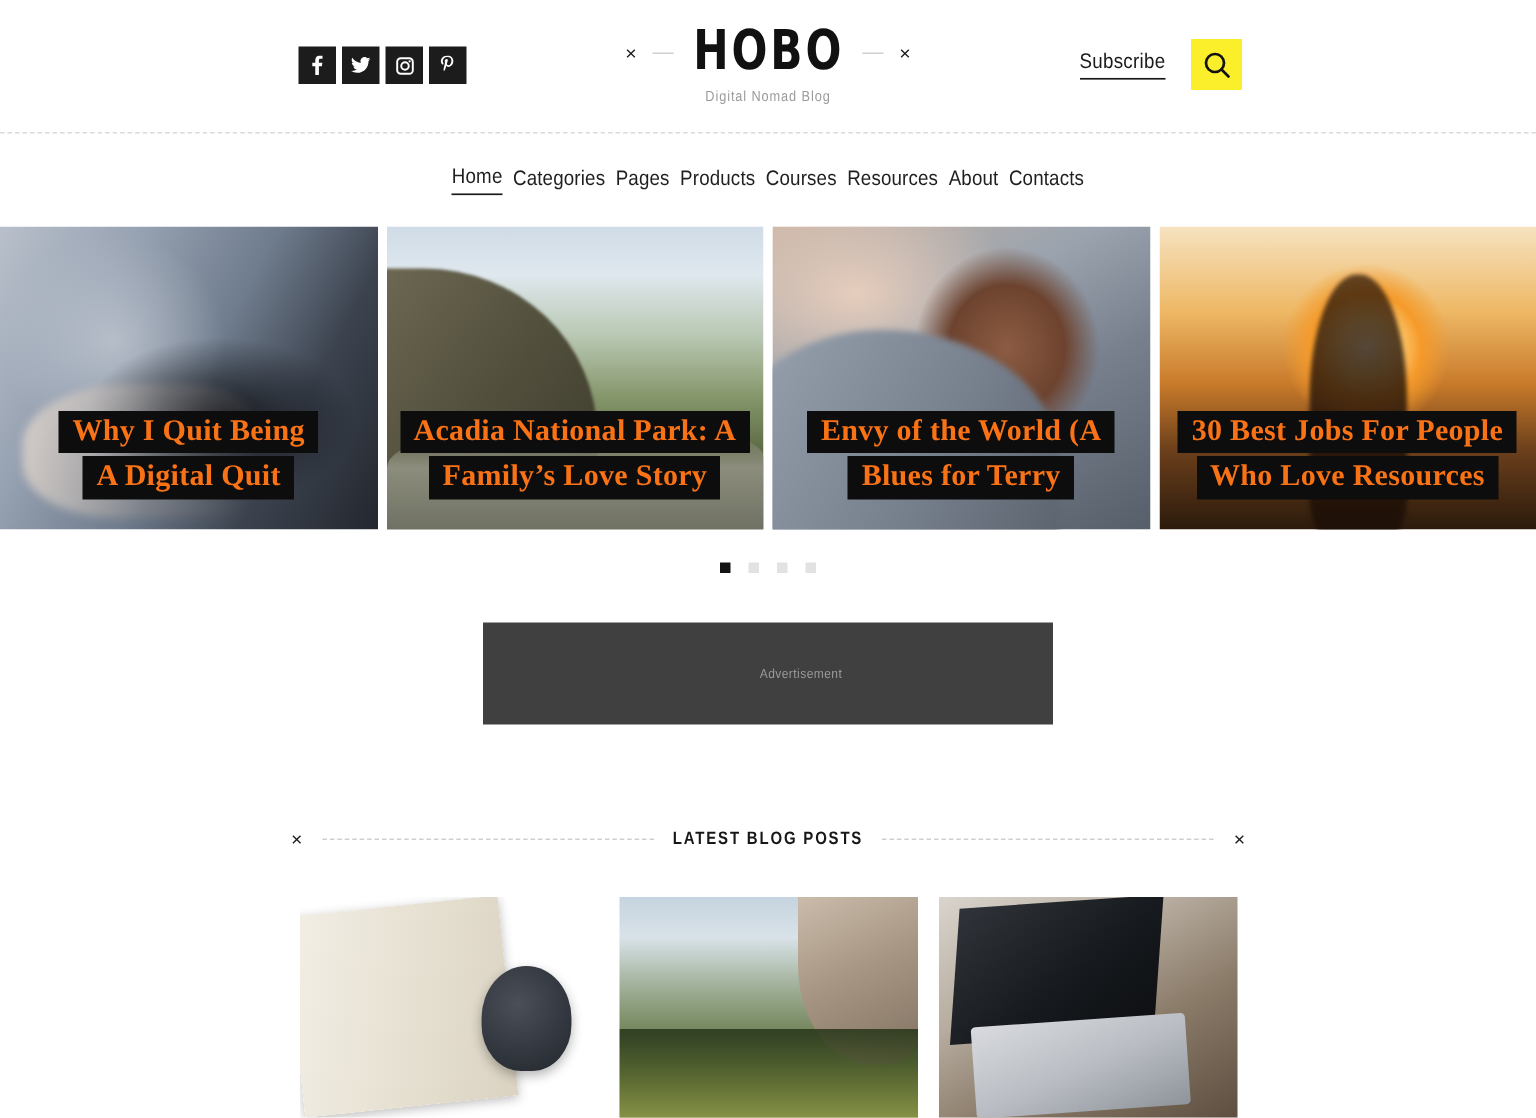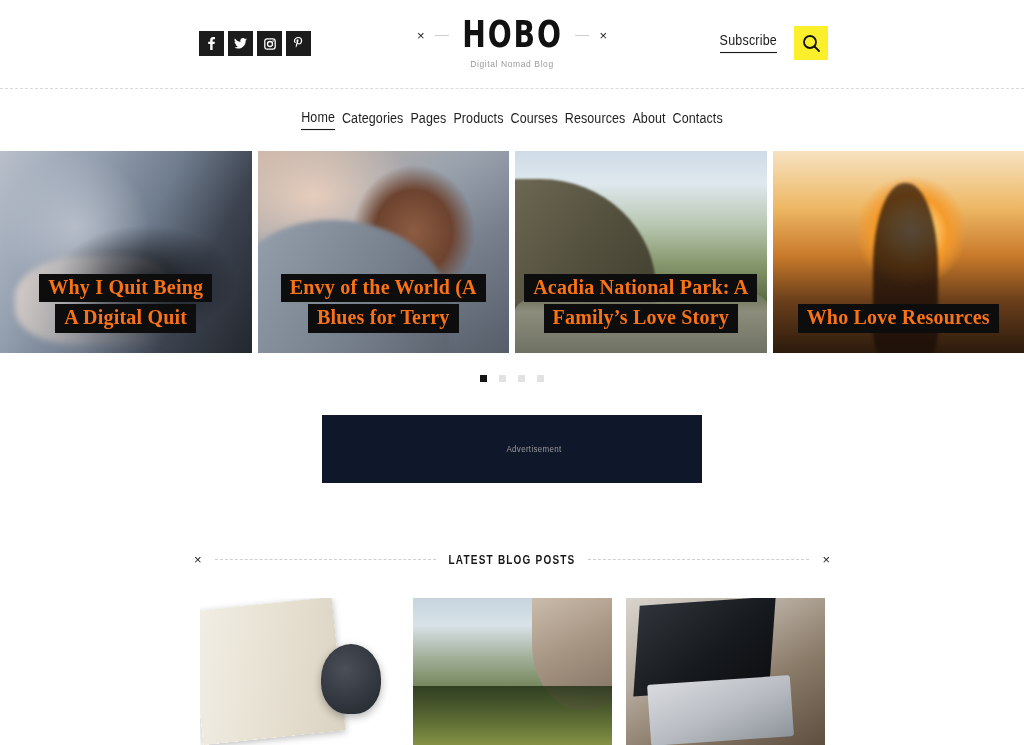--- a/index.html
+++ b/index.html
@@ -210,21 +210,21 @@
     gap: 12px;
     margin-top: 8px;
   }
   .dot { width: 7px; height: 7px; background: #e2e2e2; cursor: pointer; }
   .dot.active { background: #141414; }
 
   
   .ad-wrap { display: flex; justify-content: center; margin-top: 20px; }
   .ad {
     width: 380px; height: 68px;
-    background: #0f172a;
+    background: #404040;
     display: flex; align-items: center; justify-content: center; padding-left: 44px;
   }
   .ad-label {
     font-size: 8px;
     color: #9a9a9a;
     letter-spacing: 0.3px;
     transform: scaleY(1.1);
   }
 
   
@@ -388,38 +388,39 @@
 
     <div class="slide">
       <div class="slide-img img-laptop"></div>
       <div class="slide-caption">
         <span class="cap-line">Why I Quit Being</span>
         <span class="cap-line">A Digital Quit</span>
       </div>
     </div>
 
     <div class="slide">
+      <div class="slide-img img-mountain"></div>
+      <div class="slide-caption">
+        <span class="cap-line">Acadia National Park: A</span>
+        <span class="cap-line">Family’s Love Story</span>
+      </div>
+    </div>
+
+    <div class="slide">
       <div class="slide-img img-portrait"></div>
       <div class="slide-caption">
         <span class="cap-line">Envy of the World (A</span>
         <span class="cap-line">Blues for Terry</span>
       </div>
     </div>
 
     <div class="slide">
-      <div class="slide-img img-mountain"></div>
-      <div class="slide-caption">
-        <span class="cap-line">Acadia National Park: A</span>
-        <span class="cap-line">Family’s Love Story</span>
-      </div>
-    </div>
-
-    <div class="slide">
       <div class="slide-img img-sunset"></div>
       <div class="slide-caption">
+        <span class="cap-line">30 Best  Jobs For People</span>
         <span class="cap-line">Who Love Resources</span>
       </div>
     </div>
   </div>
 
   <div class="dots">
     <span class="dot active"></span>
     <span class="dot"></span>
     <span class="dot"></span>
     <span class="dot"></span>

